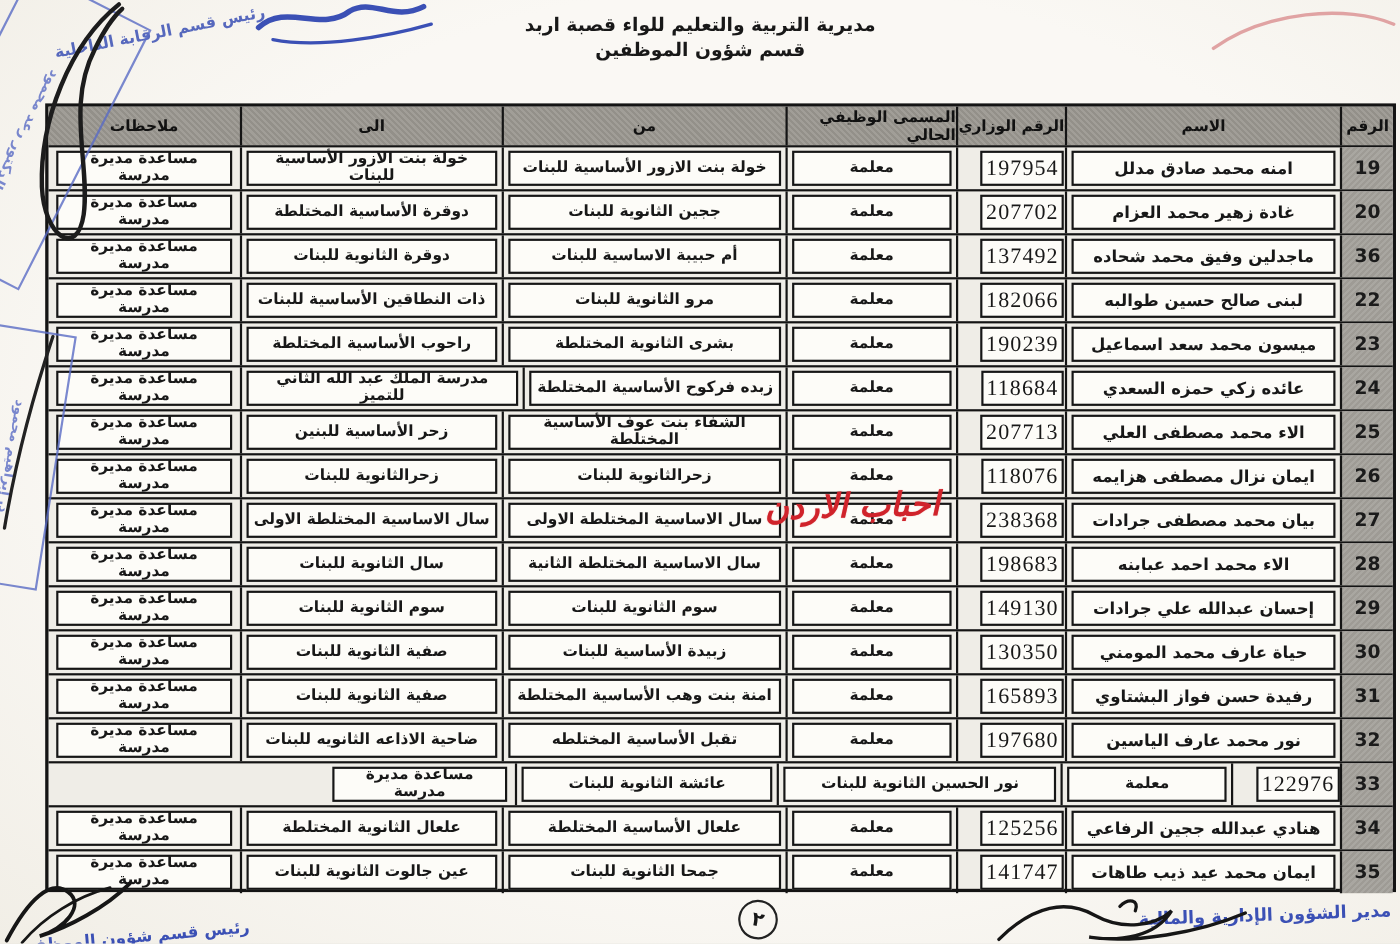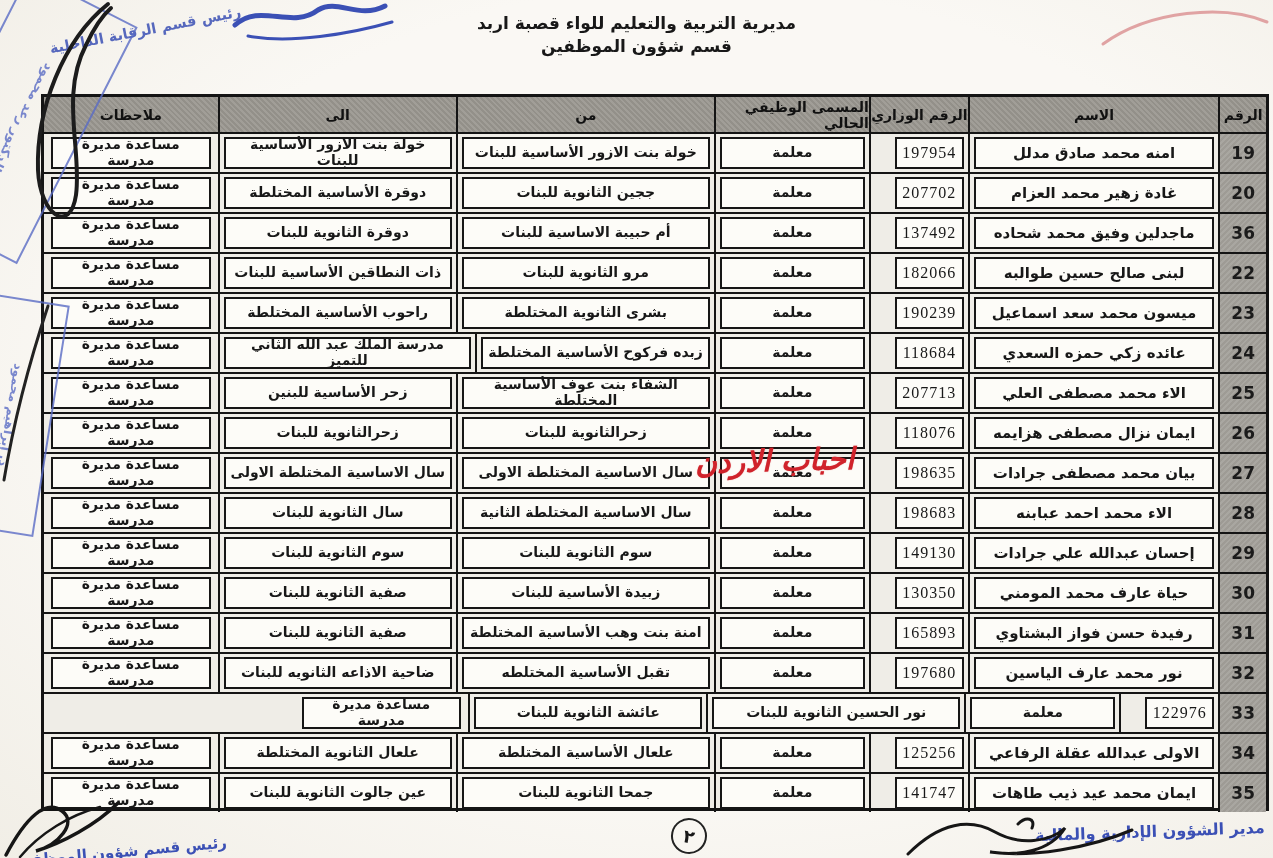--- a/index.html
+++ b/index.html
@@ -57,21 +57,21 @@
     flex:1;align-self:stretch;
     margin:3px 4px;
     background:#fdfcf8;
     border:2px solid #161616;
     display:flex;align-items:center;justify-content:center;
     text-align:center;
     font-weight:bold;font-size:14px;line-height:1.12;
     padding:0 3px;box-sizing:border-box;
   }
   .box.name{font-size:15px;}
-  .box.minno{font-family:"Liberation Serif","DejaVu Serif",serif;font-weight:normal;font-size:16px;letter-spacing:1px;margin-left:24px;}
+  .box.minno{font-family:"Liberation Serif","DejaVu Serif",serif;font-weight:normal;font-size:20px;letter-spacing:1px;margin-left:24px;}
   .box.notes{margin:3px 7px;font-size:14px;}
   
   .annot{position:absolute;pointer-events:none;}
   .ink-blue{color:#3b50b5;}
   .watermark{
     top:443px;left:695px;
     font-size:30px;font-weight:bold;color:#d0232b;
     transform:rotate(-1.5deg);
     font-style:italic;
     text-shadow:0 0 1px rgba(208,35,43,.5);
@@ -323,21 +323,21 @@
             <span class="box notes">مساعدة مديرة مدرسة</span>
           </div>
     </div>
 
     <div class="t-row body-row">
       <div class="cell col-num cell-num">27</div>
       <div class="cell col-name">
             <span class="box name">بيان محمد مصطفى جرادات</span>
           </div>
       <div class="cell col-min">
-            <span class="box minno">198635</span>
+            <span class="box minno">238368</span>
           </div>
       <div class="cell col-title">
             <span class="box">معلمة</span>
           </div>
       <div class="cell col-from">
             <span class="box">سال الاساسية المختلطة الاولى</span>
           </div>
       <div class="cell col-to">
             <span class="box">سال الاساسية المختلطة الاولى</span>
           </div>
@@ -471,21 +471,21 @@
             <span class="box">عائشة الثانوية للبنات</span>
           </div>
       <div class="cell col-notes">
             <span class="box notes">مساعدة مديرة مدرسة</span>
           </div>
     </div>
 
     <div class="t-row body-row">
       <div class="cell col-num cell-num">34</div>
       <div class="cell col-name">
-            <span class="box name">الاولى عبدالله عقلة الرفاعي</span>
+            <span class="box name">هنادي عبدالله ججين الرفاعي</span>
           </div>
       <div class="cell col-min">
             <span class="box minno">125256</span>
           </div>
       <div class="cell col-title">
             <span class="box">معلمة</span>
           </div>
       <div class="cell col-from">
             <span class="box">علعال الأساسية المختلطة</span>
           </div>

